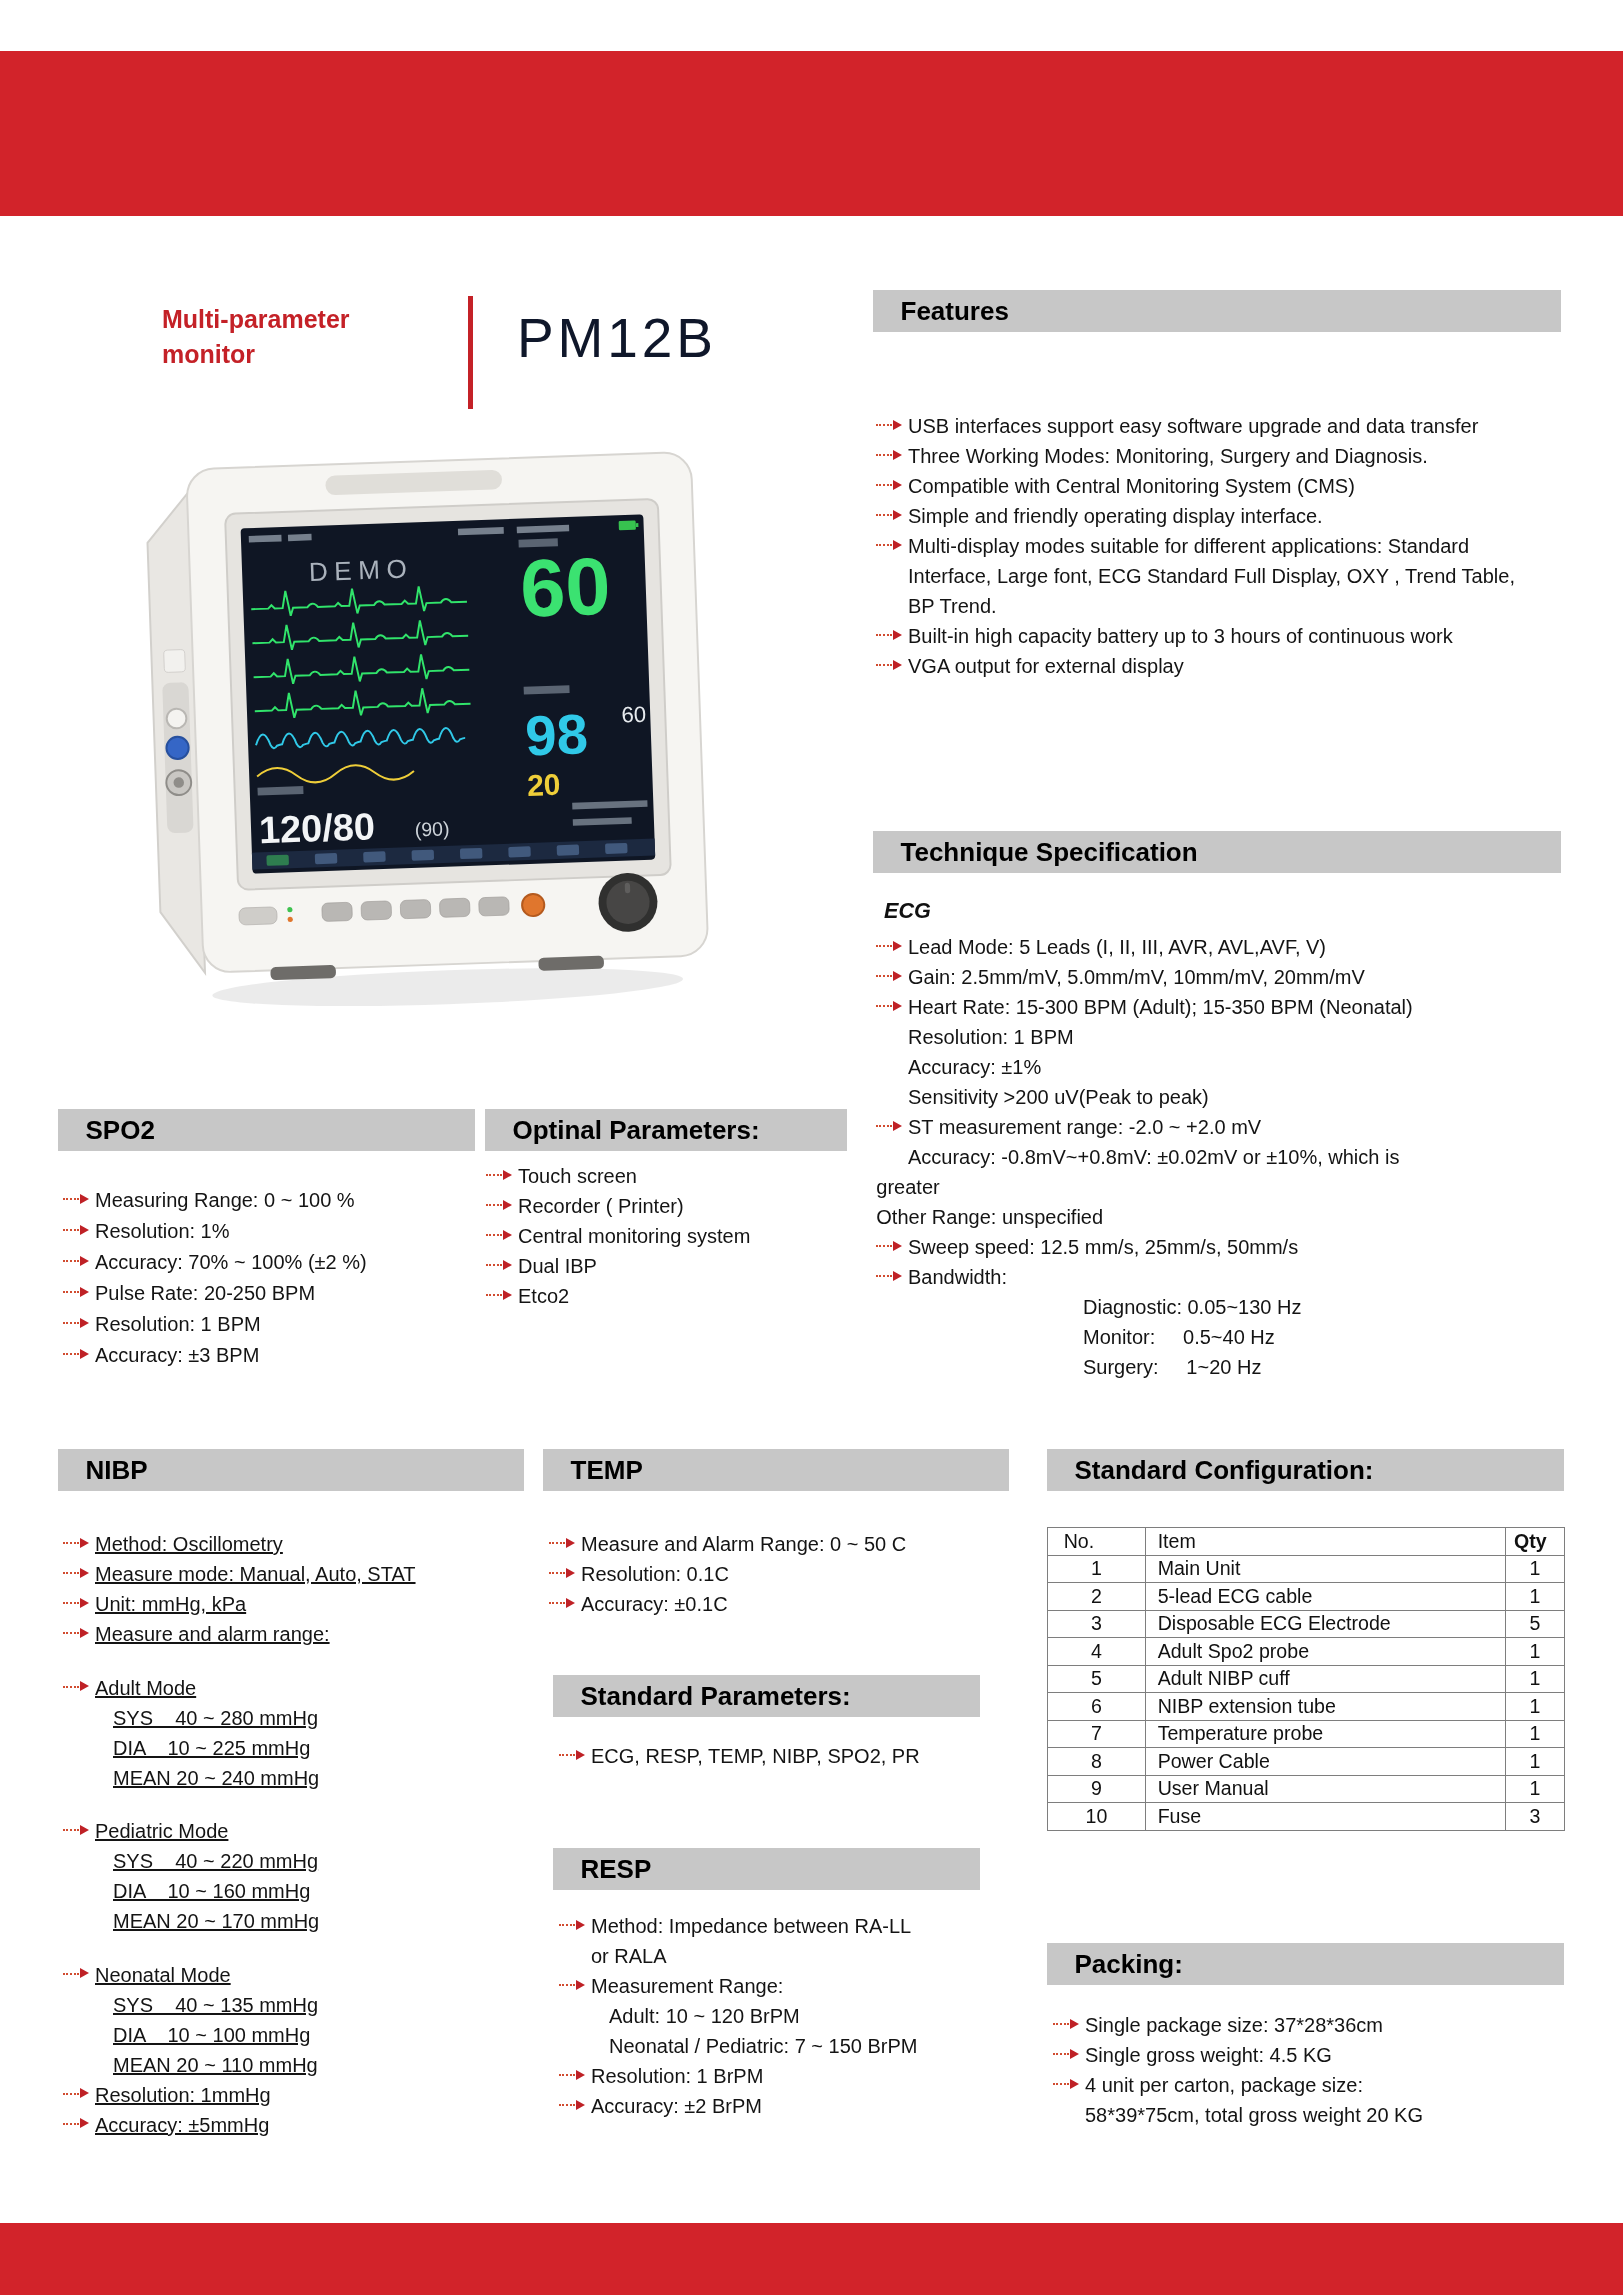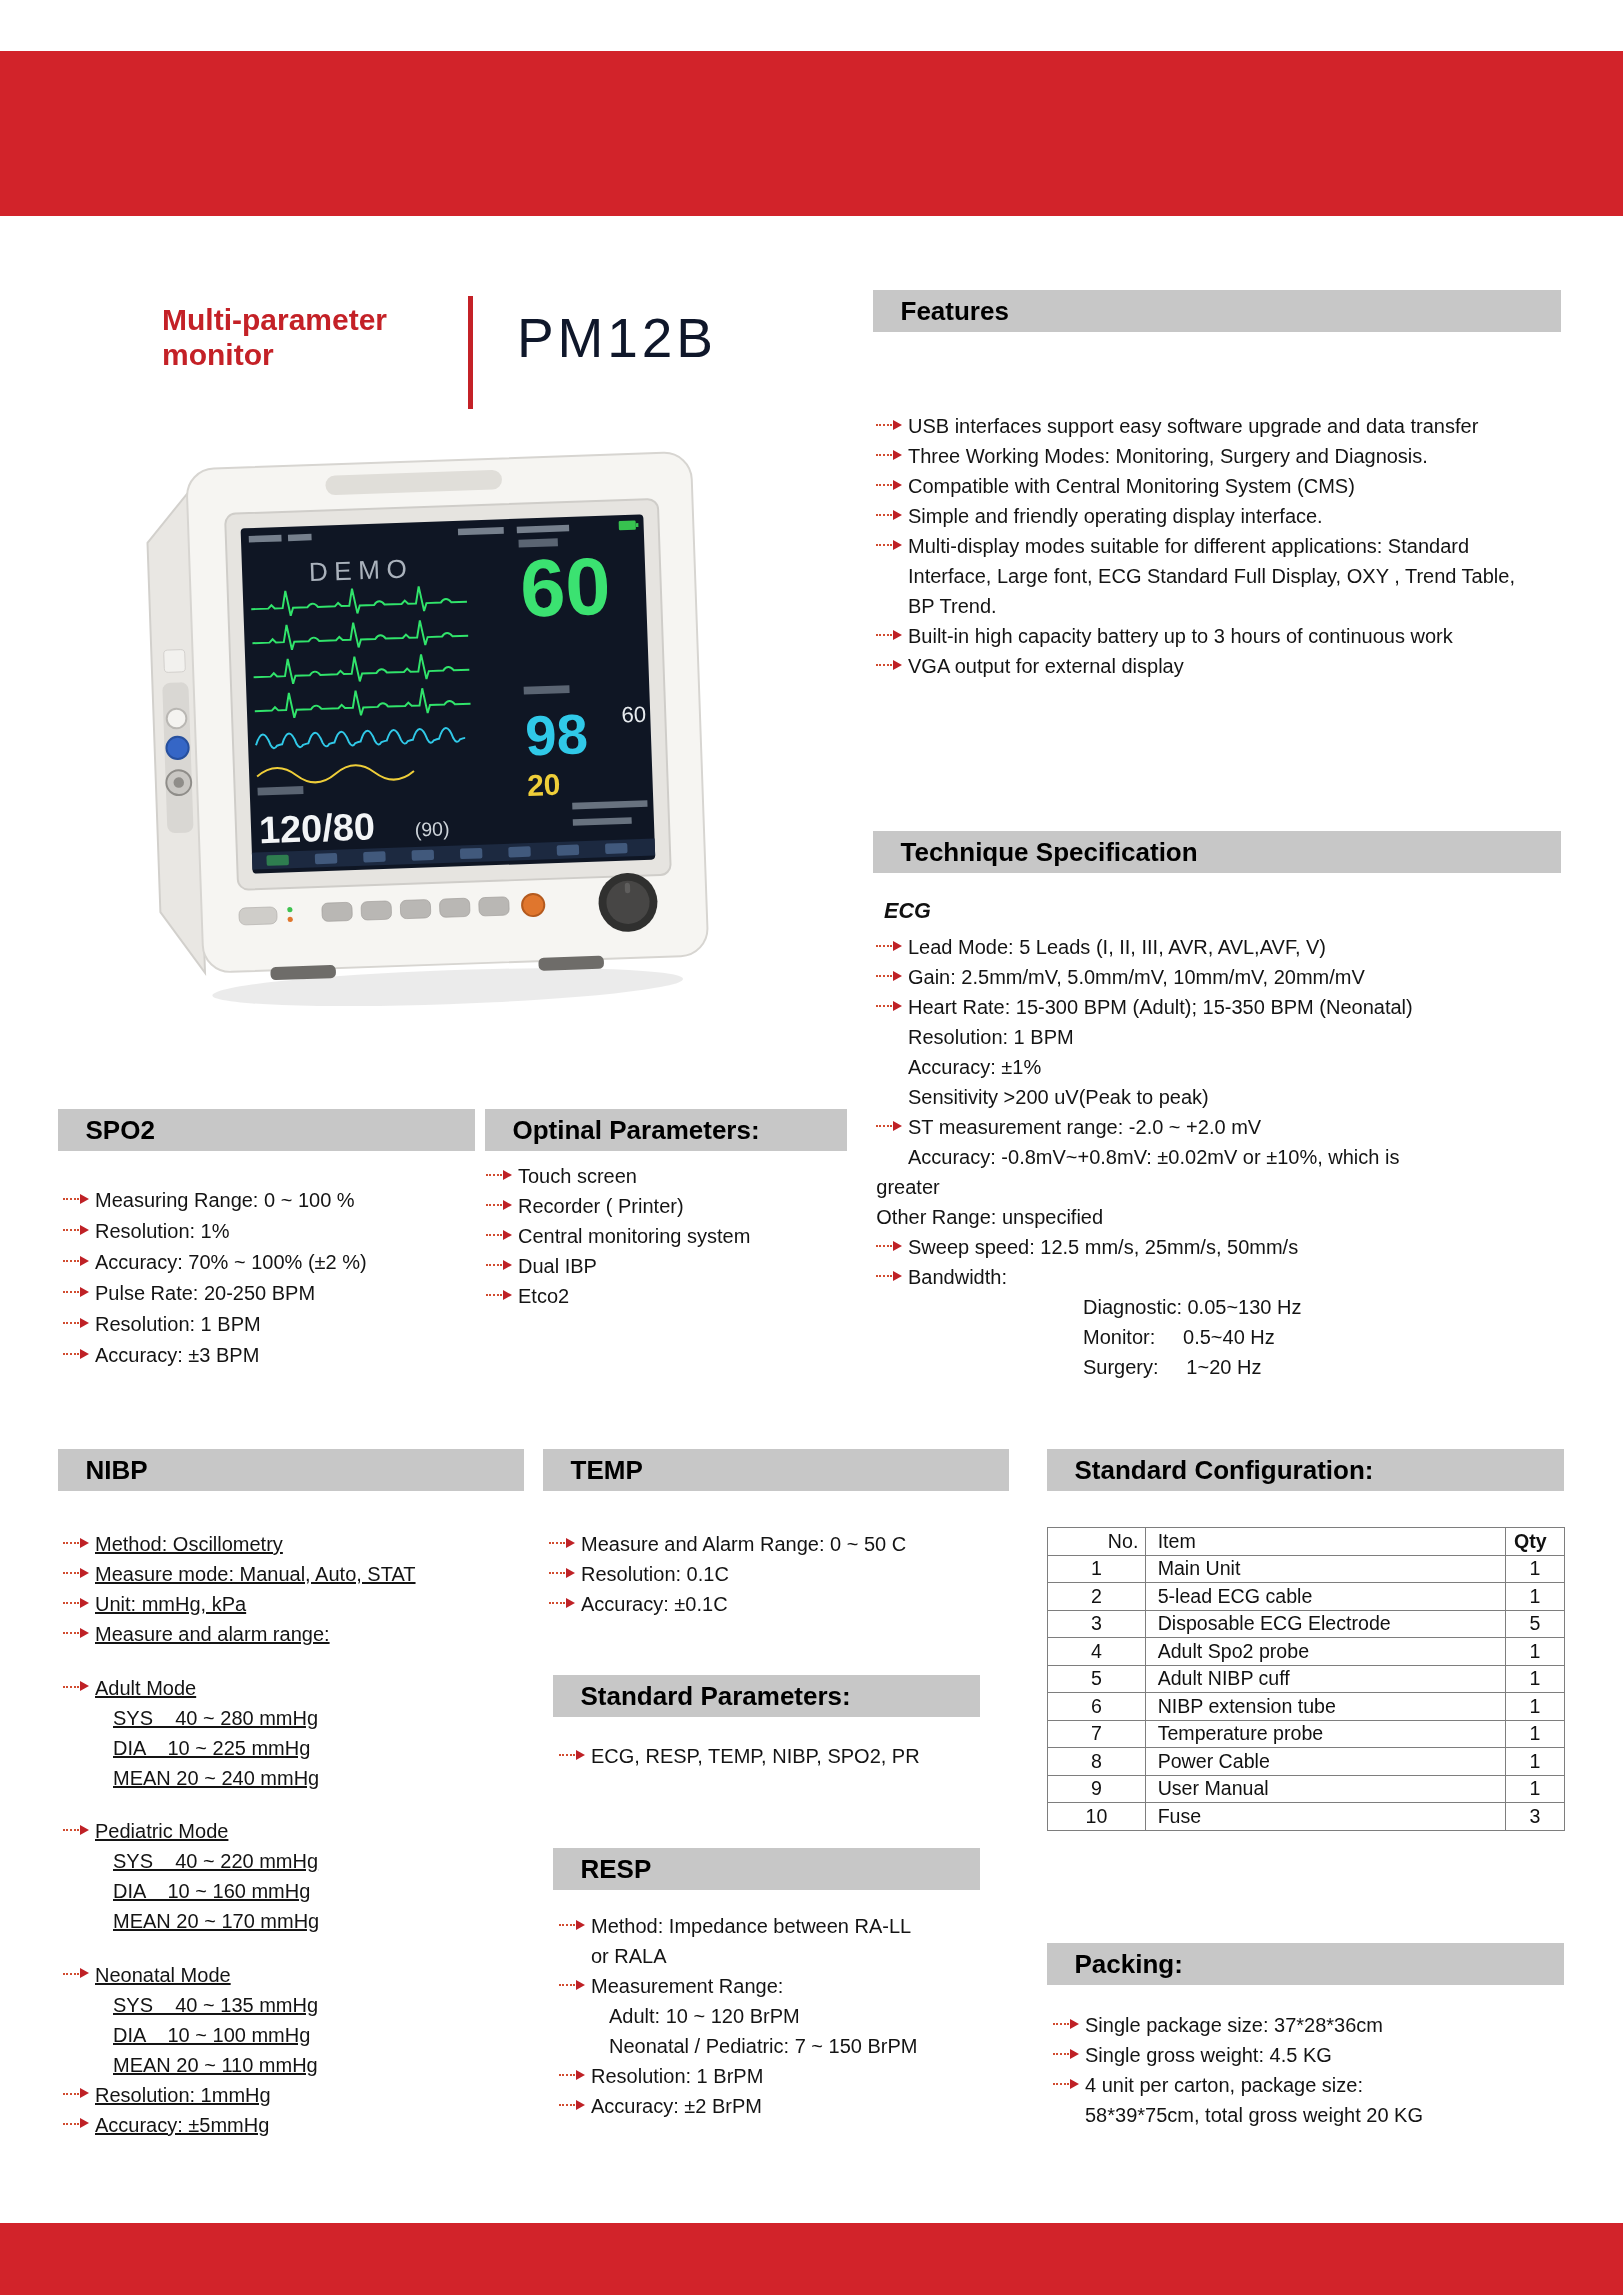--- a/index.html
+++ b/index.html
@@ -3,21 +3,21 @@
 <meta charset="utf-8">
 <style>
   * { box-sizing: border-box; margin: 0; padding: 0; }
   body { background:#ffffff; font-family:"Liberation Sans", sans-serif; }
   .page { position:relative; width:1623px; height:2295px; background:#ffffff; color:#161616; overflow:hidden; }
 
   .band { position:absolute; left:0; width:100%; background:#d2232a; }
   .band.top { top:51px; height:165px; }
   .band.bottom { top:2223px; height:73px; }
 
-  .brand { position:absolute; left:162px; top:302px; font-size:30px; line-height:35px; font-weight:bold; color:#c42127; }
+  .brand { position:absolute; left:162px; top:302px; font-size:25px; line-height:35px; font-weight:bold; color:#c42127; }
   .vdiv { position:absolute; left:468px; top:296px; width:4.6px; height:113px; background:#c42127; }
   .model { position:absolute; left:517px; top:306px; font-size:55px; letter-spacing:3.9px; color:#0f172a; }
 
   .bar { position:absolute; height:42px; background:#c7c7c7; display:flex; align-items:center; padding-left:27.5px; font-size:26px; font-weight:bold; color:#000; }
   .features-bar { left:873px; top:290px;  width:688px; }
   .tech-bar     { left:873px; top:831px; width:688px; }
   .spo2-bar     { left:58px;   top:1109px; width:417px; }
   .opt-bar      { left:485px;  top:1109px; width:362px; }
   .nibp-bar     { left:58px;   top:1449px; width:466px; }
   .temp-bar     { left:543px;  top:1449px; width:466px; }
@@ -48,21 +48,21 @@
   .ind   { display:block; padding-left:208px; }
   .ind2  { display:block; padding-left:51px; }
   .pre   { white-space:pre-wrap; }
   .gap   { height:23.6px; }
 
   .conf-table { position:absolute; left:1047px; top:1527px; width:518px; border-collapse:collapse; font-size:19.6px; color:#111; }
   .conf-table th, .conf-table td { border:1.3px solid #7e7e7e; height:27.5px; font-weight:normal; padding:0 6.5px; }
   .c-no   { width:98px; text-align:center; }
   .c-item { width:361px; text-align:left; padding-left:11.8px !important; }
   .c-qty  { width:59px;  text-align:center; }
-  th.c-no { text-align:right; padding-left:15.7px !important; }
+  th.c-no { text-align:left; padding-left:15.7px !important; }
   th.c-item { text-align:left; }
   th.c-qty { text-align:left; padding-left:7.9px !important;font-weight:bold; }
 
   .monitor { position:absolute; left:98px; top:412px; width:641px; height:648px; }
   .monitor text { font-family:"Liberation Sans", sans-serif; }
 </style>
 </head>
 <body>
 
 <div class="page">

